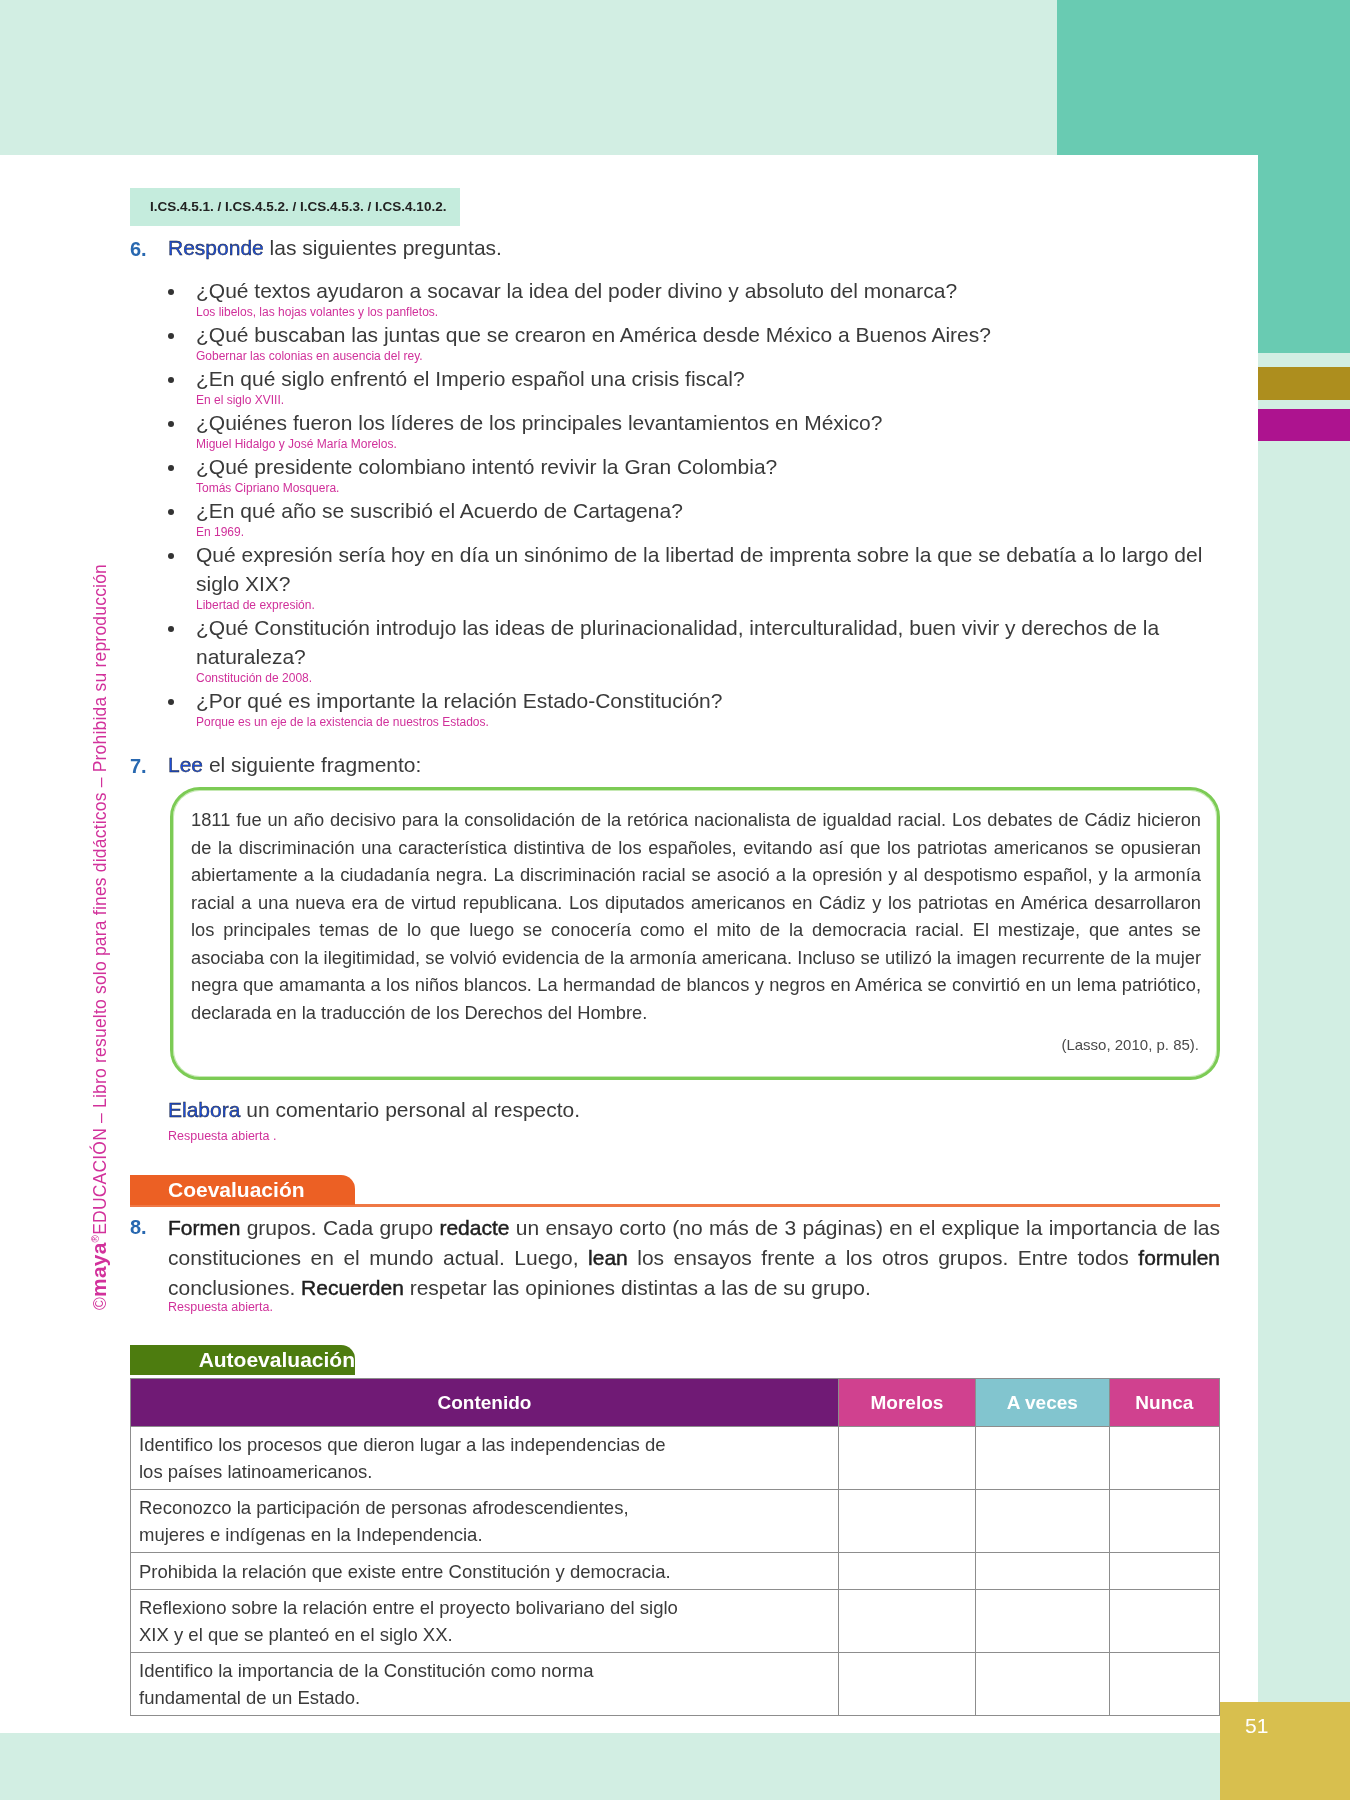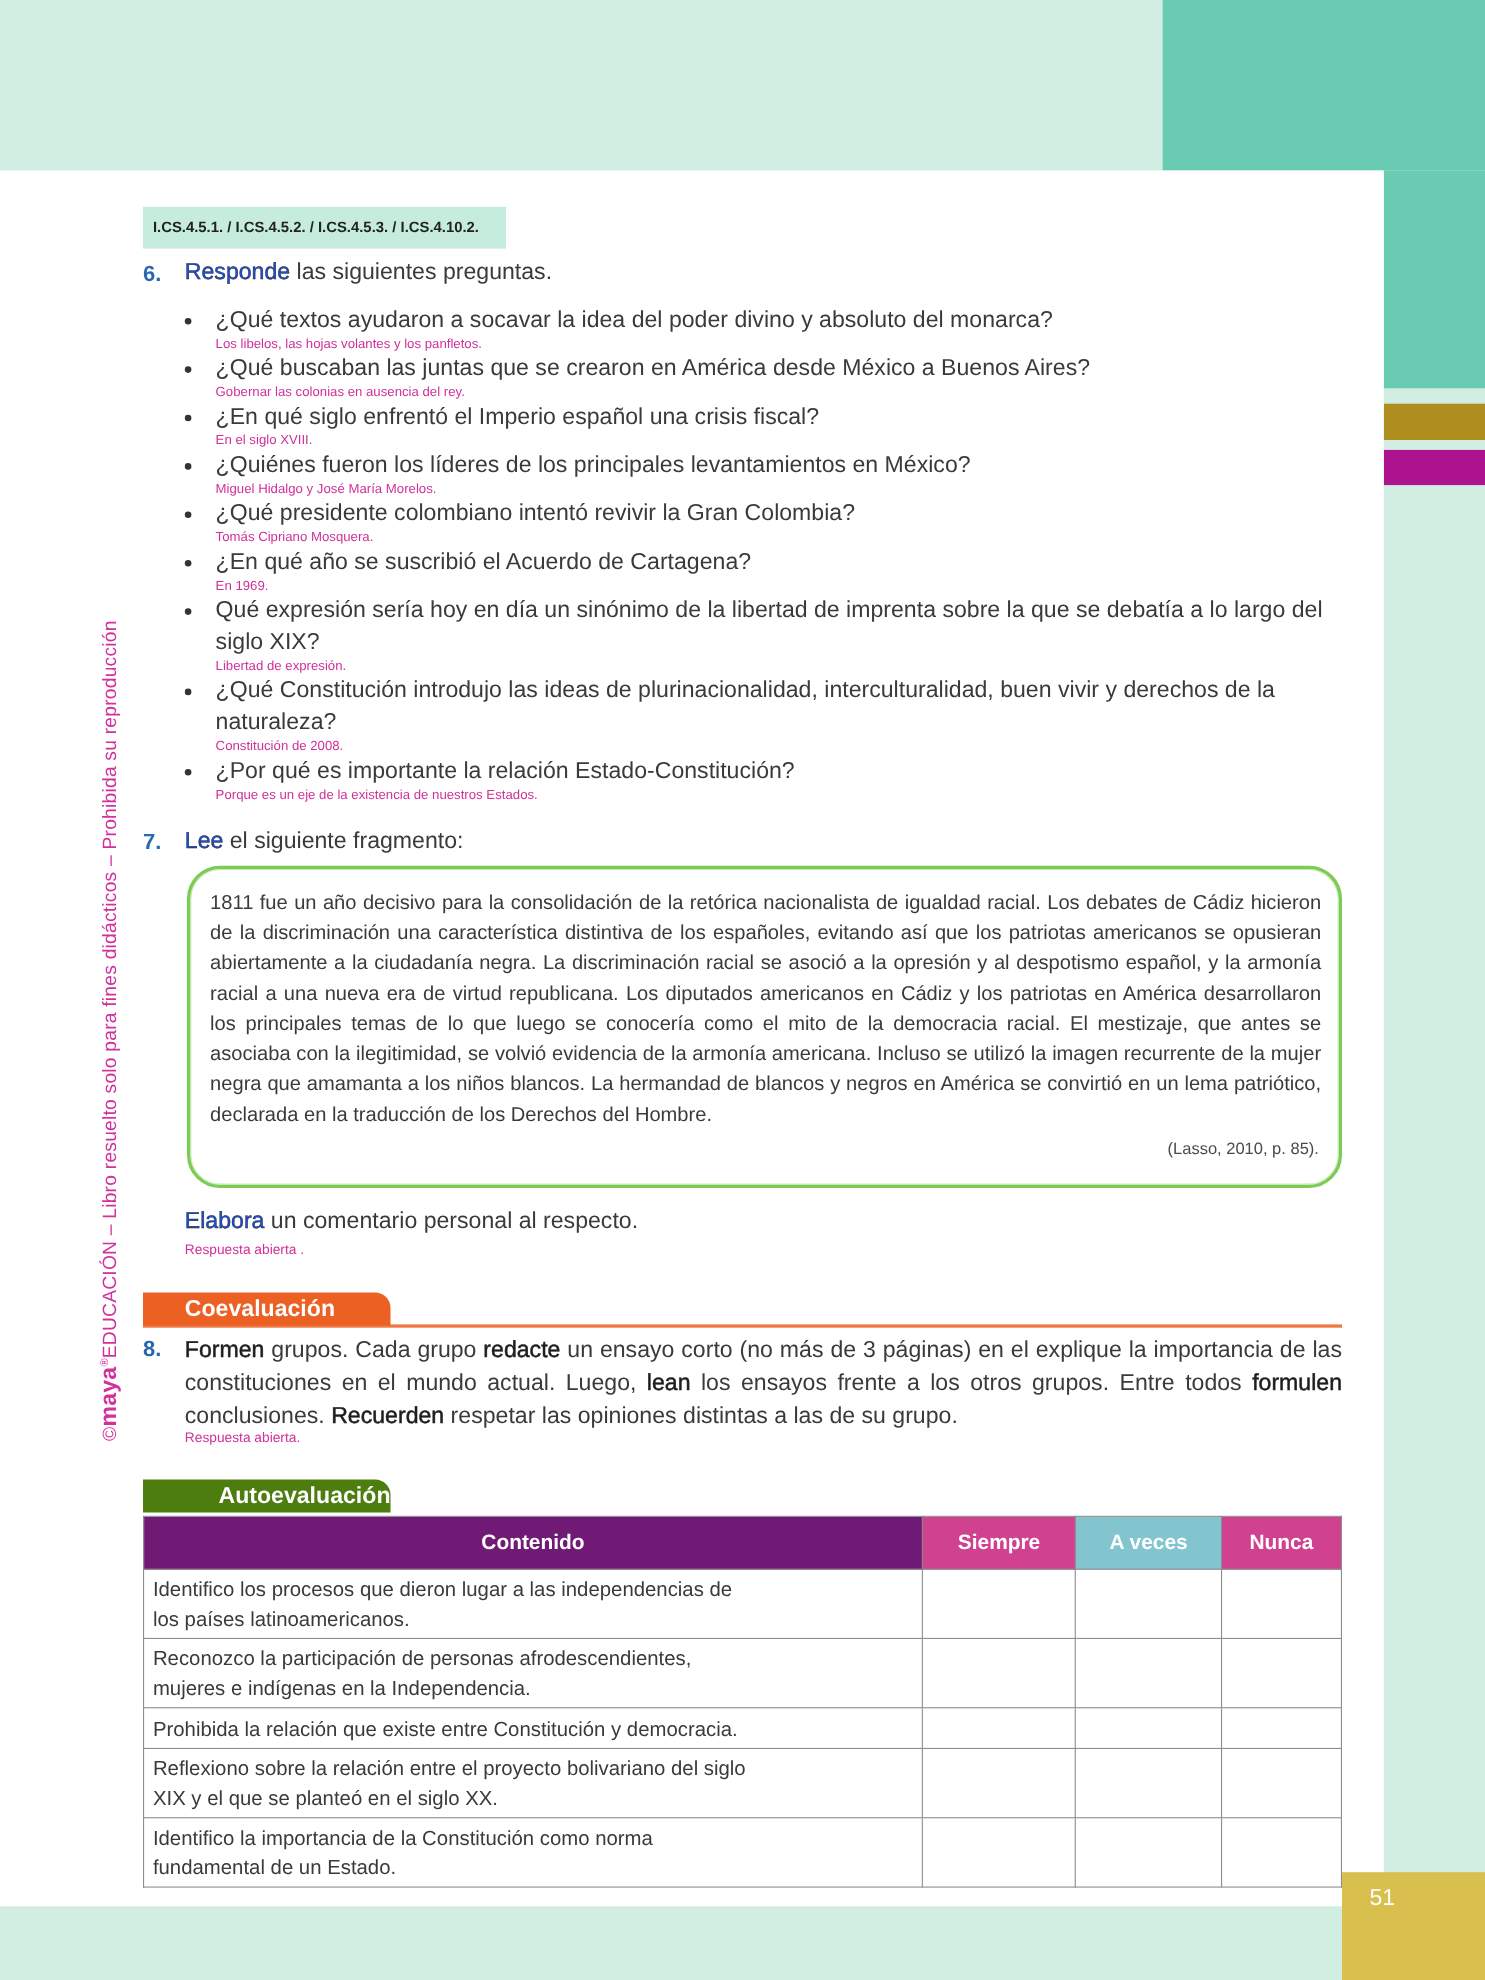--- a/index.html
+++ b/index.html
@@ -19,21 +19,21 @@
 
   .side-text {
     position:absolute; left:87px; top:1310px;
     transform-origin:0 0; transform:rotate(-90deg);
     white-space:nowrap; color:#d2319b; font-size:17.5px; letter-spacing:0.2px;
   }
   .side-text .brand { font-weight:bold; font-size:21px; }
   .side-text sup { font-size:10px; }
 
   .badge { position:absolute; left:130px; top:188px; width:330px; height:38px; background:#c5ecdd;
-    font-size:13.5px; font-weight:bold; color:#222; line-height:38px; padding-left:9px; box-sizing:border-box; }
+    font-size:13.5px; font-weight:bold; color:#222; line-height:38px; padding-left:20px; box-sizing:border-box; }
 
   .qnum { position:absolute; color:#2868b0; font-weight:bold; font-size:20px; }
   .qtext { position:absolute; font-size:21px; color:#3a3a3a; white-space:nowrap; }
   .qtext b { color:#1d4ed8; font-weight:normal; -webkit-text-stroke:0.4px #1e1e1e; }
 
   .bullets { position:absolute; left:168px; top:276px; width:1060px; }
   .bitem { position:relative; padding-left:28px; }
   .bitem .dot { position:absolute; left:0; top:13px; width:6px; height:6px; border-radius:50%; background:#333; }
   .bitem .q { font-size:21px; line-height:29px; color:#3a3a3a; }
   .bitem .a { font-size:12px; line-height:14px; color:#d0309a; margin-bottom:1px; }
@@ -147,21 +147,21 @@
 <div class="qnum" style="left:130px; top:1216px;">8.</div>
 <div class="q8"><b>Formen</b><span> grupos. Cada grupo </span><b>redacte</b><span> un ensayo corto (no más de 3 páginas) en el explique la importancia de las constituciones en el mundo actual. Luego, </span><b>lean</b><span> los ensayos frente a los otros grupos. Entre todos </span><b>formulen</b><span> conclusiones. </span><b>Recuerden</b><span> respetar las opiniones distintas a las de su grupo.</span></div>
 <div class="answer" style="left:168px; top:1300px;">Respuesta abierta.</div>
 
 <div class="sec-tab auto-tab">Autoevaluación</div>
 
 <table class="eval">
   <thead>
     <tr>
       <th class="c">Contenido</th>
-      <th class="m">Siempre</th>
+      <th class="m">Morelos</th>
       <th class="t">A veces</th>
       <th class="m">Nunca</th>
     </tr>
   </thead>
   <tbody>
     <tr class="r2">
       <td style="padding-right:150px">Identifico los procesos que dieron lugar a las independencias de los países latinoamericanos.</td>
       <td></td>
         <td></td>
         <td></td>

